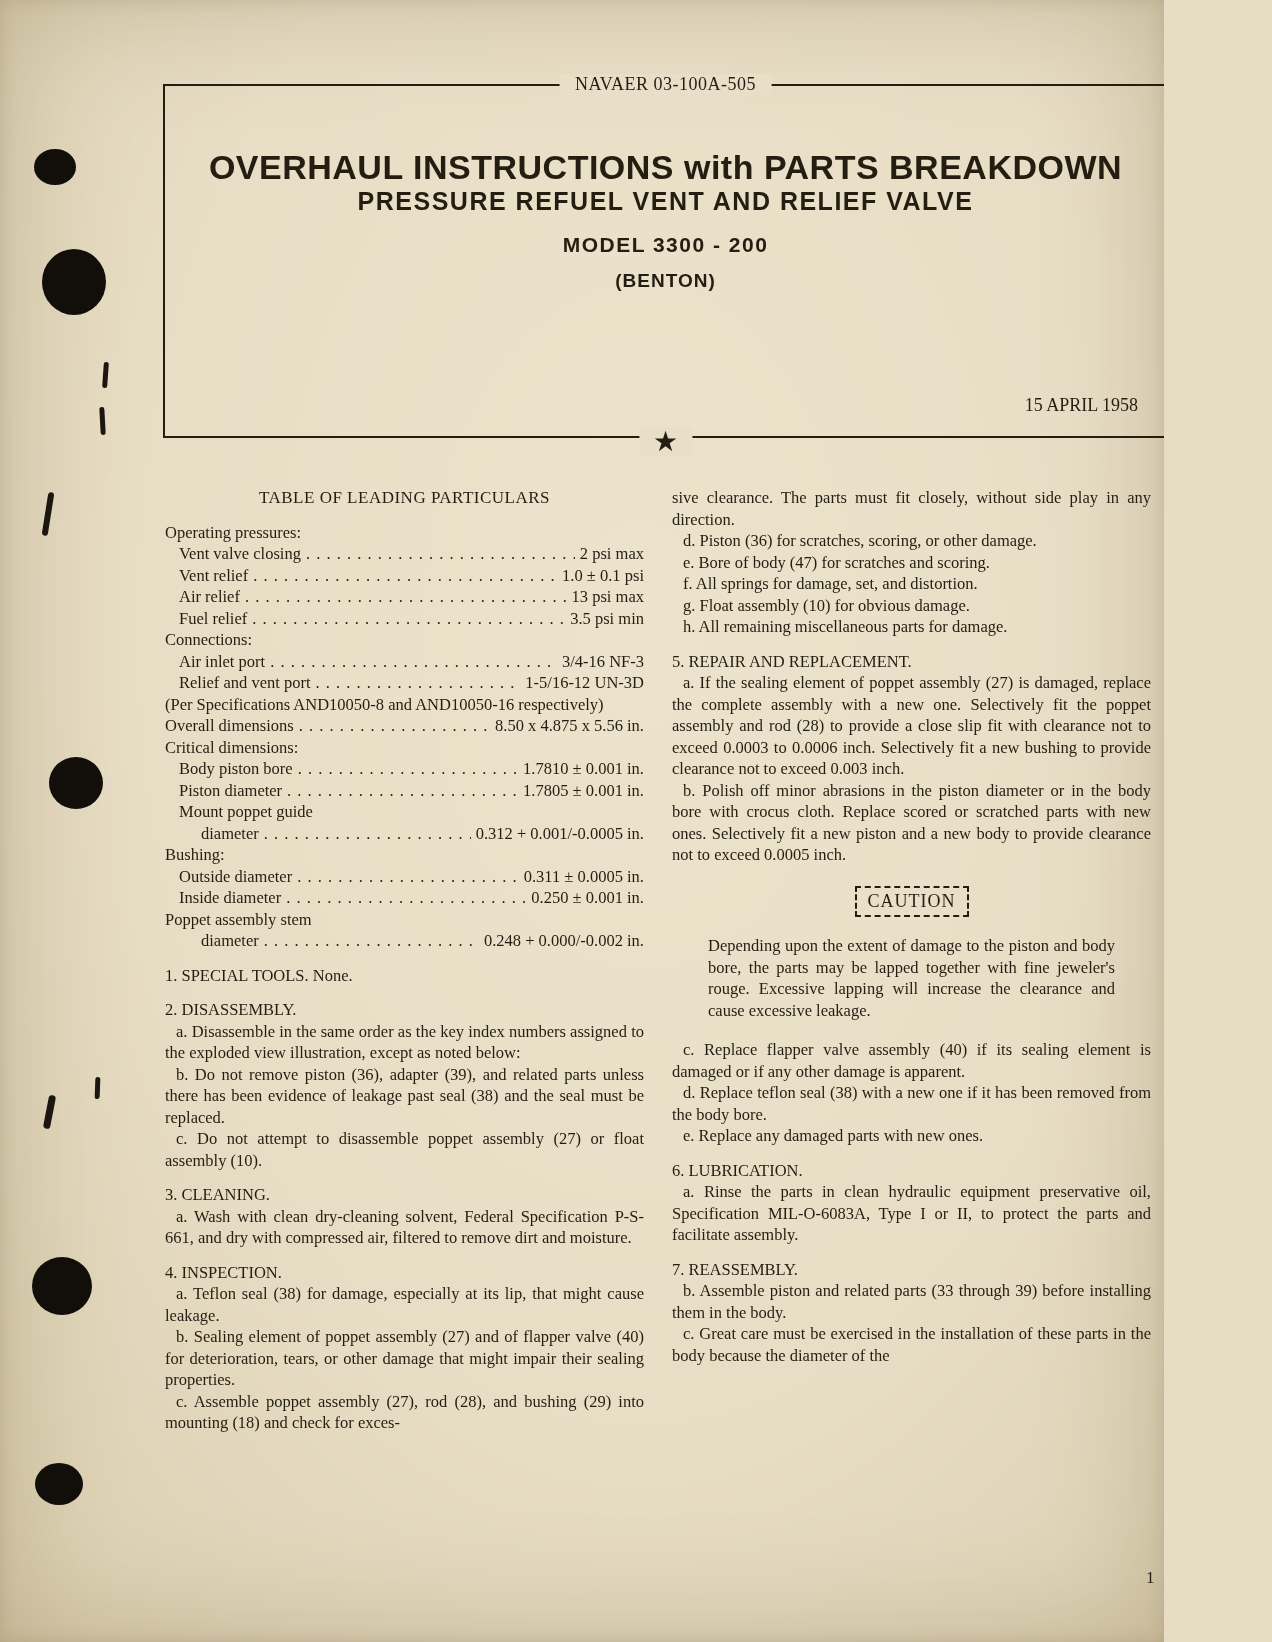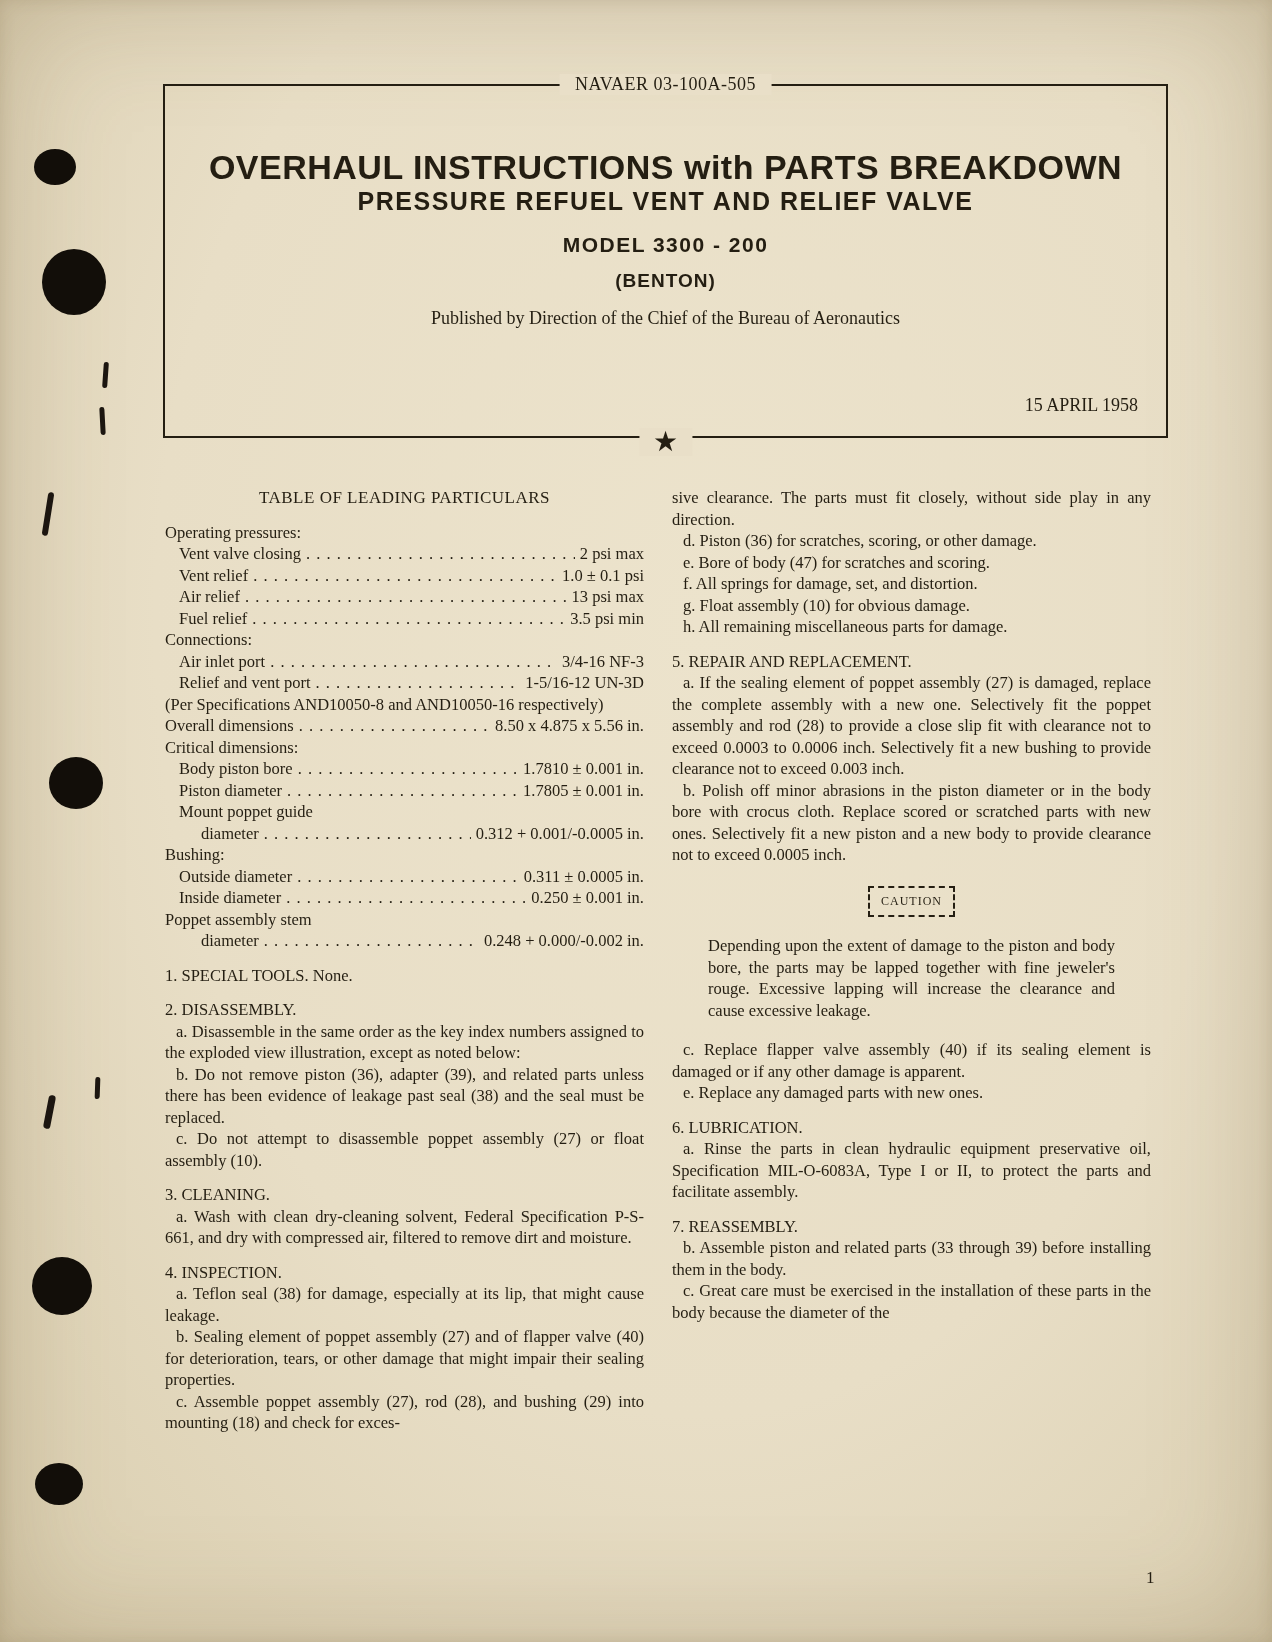--- a/index.html
+++ b/index.html
@@ -3,21 +3,21 @@
 <meta charset="utf-8">
 <style>
   html,body { margin:0; padding:0; }
   body {
     width:1272px; height:1642px;
     font-family:"Liberation Serif", serif;
     color:#241e12;
     background:#e7ddc4;
   }
   .page {
-    position:relative; width:1272px; height:1642px; overflow:hidden;
+    position:relative; width:1164px; height:1642px; overflow:hidden;
     background:radial-gradient(ellipse at 55% 38%, #ece3cc 0%, #e8dec6 55%, #d9cdae 100%);
     box-shadow:inset 0 0 120px rgba(115,95,55,0.28), inset 0 0 16px rgba(115,95,55,0.18);
   }
 
   
   .hdr-box {
     position:absolute; left:163px; top:84px; width:1001px; height:350px;
     border:2px solid #241e12; text-align:center;
   }
   .doc-number {
@@ -67,21 +67,21 @@
   .pwrap { text-align:justify; }
 
   p { margin:0; }
   .sech { margin-top:13px; }
   .para { text-indent:11px; text-align:justify; }
   .cont { text-align:justify; }
 
   .caution-wrap { text-align:center; margin:20px 0 18px 0; }
   .caution-box {
     display:inline-block; border:2px dashed #241e12; padding:3px 11px;
-    font-size:12px; letter-spacing:1px;
+    font-size:18px; letter-spacing:1px;
   }
   .caution-text { margin:16px 36px; text-align:justify; text-indent:0; }
   .after-caution { margin-top:18px; }
 
   .page-number { position:absolute; left:1146px; top:1568px; font-size:17px; }
 
   
   .mark { position:absolute; background:#120e09; border-radius:50%; }
   .m1 { left:34px;  top:149px;  width:42px; height:36px; }
   .m2 { left:42px;  top:249px;  width:64px; height:66px; }
@@ -110,21 +110,20 @@
   <div class="tick t3"></div>
   <div class="tick t4"></div>
   <div class="tick t5"></div>
 
   <div class="hdr-box">
     <div class="doc-number">NAVAER 03-100A-505</div>
     <div class="hdr-title">OVERHAUL INSTRUCTIONS with PARTS BREAKDOWN</div>
     <div class="hdr-subtitle">PRESSURE REFUEL VENT AND RELIEF VALVE</div>
     <div class="hdr-model">MODEL 3300 - 200</div>
     <div class="hdr-maker">(BENTON)</div>
-    <div class="hdr-published">Published by Direction of the Chief of the Bureau of Aeronautics</div>
     <div class="hdr-date">15 APRIL 1958</div>
     <div class="hdr-star">★</div>
   </div>
 
   <div class="cols">
 
     <div class="col">
       <div class="tbl-title">TABLE OF LEADING PARTICULARS</div>
 
       <div>
@@ -241,20 +240,21 @@
       <p class="sech">5. REPAIR AND REPLACEMENT.</p>
       <p class="para">a.  If the sealing element of poppet assembly (27) is damaged, replace the complete assembly with a new one.  Selectively fit the poppet assembly and rod (28) to provide a close slip fit with clearance not to exceed 0.0003 to 0.0006 inch.  Selectively fit a new bushing to provide clearance not to exceed 0.003 inch.</p>
       <p class="para">b.  Polish off minor abrasions in the piston diameter or in the body bore with crocus cloth.  Replace scored or scratched parts with new ones.  Selectively fit a new piston and a new body to provide clearance not to exceed 0.0005 inch.</p>
 
       <div class="caution-wrap">
         <span class="caution-box">CAUTION</span>
       </div>
       <p class="caution-text">Depending upon the extent of damage to the piston and body bore, the parts may be lapped together with fine jeweler's rouge.  Excessive lapping will increase the clearance and cause excessive leakage.</p>
 
       <p class="para after-caution">c.  Replace flapper valve assembly (40) if its sealing element is damaged or if any other damage is apparent.</p>
+      <p class="para">d.  Replace teflon seal (38) with a new one if it has been removed from the body bore.</p>
       <p class="para">e.  Replace any damaged parts with new ones.</p>
 
       <p class="sech">6. LUBRICATION.</p>
       <p class="para">a.  Rinse the parts in clean hydraulic equipment preservative oil, Specification MIL-O-6083A, Type I or II, to protect the parts and facilitate assembly.</p>
 
       <p class="sech">7. REASSEMBLY.</p>
       <p class="para">b.  Assemble piston and related parts (33 through 39) before installing them in the body.</p>
       <p class="para">c.  Great care must be exercised in the installation of these parts in the body because the diameter of the</p>
     </div>
   </div>

